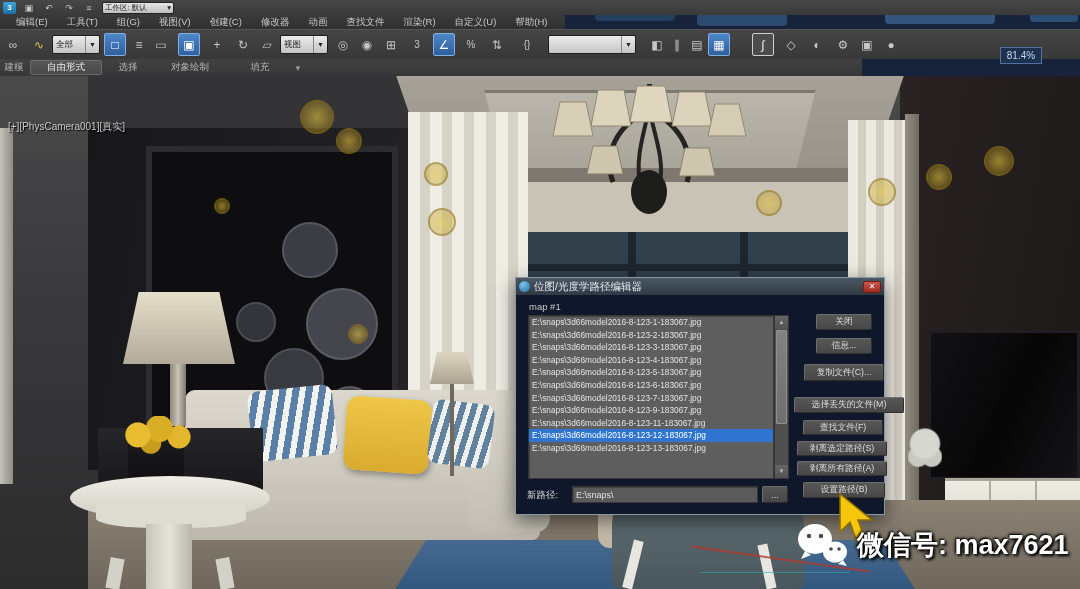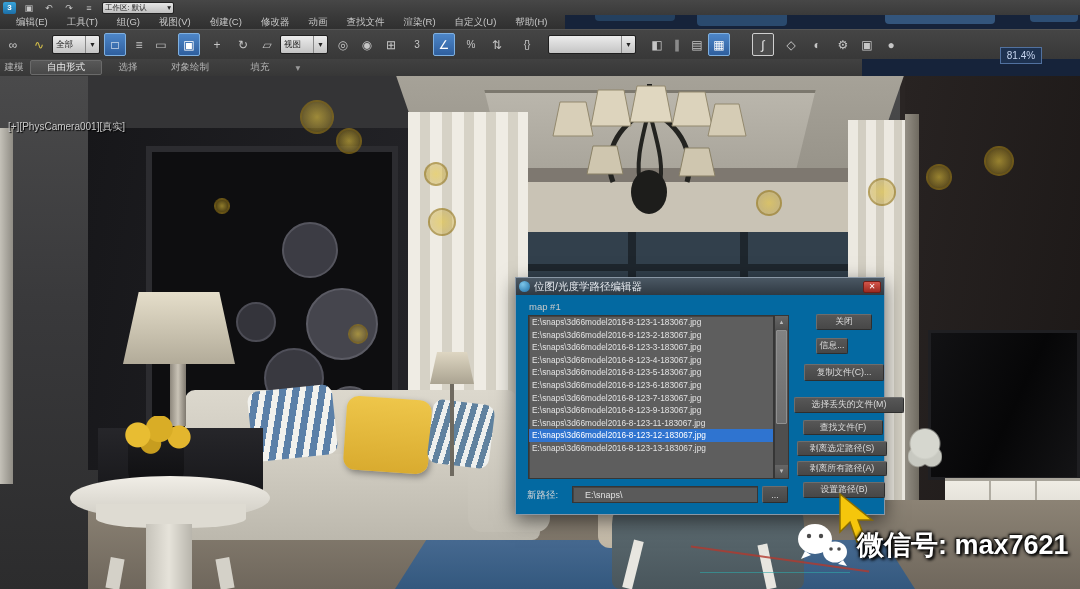--- a/index.html
+++ b/index.html
@@ -32,34 +32,34 @@
   .tab.active{background:linear-gradient(#585858,#484848);border:1px solid #6a6a6a;border-radius:2px;color:#ececec}
 
   .badge{position:absolute;left:1000px;top:47px;width:42px;height:17px;background:#1e3250;border:1px solid #51719f;color:#c6d5ef;font-size:10px;display:flex;align-items:center;justify-content:center;z-index:8}
 
   
   #viewport{position:absolute;left:0;top:76px;width:1080px;height:513px;background:linear-gradient(#4a4a4b,#39393b 45%,#2c2c2d);overflow:hidden}
   .vplabel{position:absolute;left:8px;top:44px;font-size:10px;color:#c9c9c9;z-index:20;text-shadow:1px 1px 1px #000}
   .glare{position:absolute;border-radius:50%;background:radial-gradient(circle,rgba(224,192,60,.62) 0%,rgba(200,165,40,.42) 60%,rgba(160,128,25,.18) 100%);border:2px solid rgba(130,102,18,.45);z-index:15}
 
   
-  #dialog{position:absolute;left:515px;top:277px;width:370px;height:238px;background:#0369a1;border:1px solid #8a97a5;box-shadow:0 6px 18px rgba(0,0,0,.55);z-index:50}
+  #dialog{position:absolute;left:515px;top:277px;width:370px;height:238px;background:#0f172a;border:1px solid #8a97a5;box-shadow:0 6px 18px rgba(0,0,0,.55);z-index:50}
   .dtitle{position:absolute;left:0;top:0;width:100%;height:17px;background:linear-gradient(#4b5864,#2f3942);display:flex;align-items:center;padding:0 3px}
   .dicon{width:11px;height:11px;border-radius:50%;background:radial-gradient(circle at 35% 30%,#7cc4e8,#1d6ea6);margin-right:4px}
   .dtext{font-size:10.5px;color:#e9edf2;flex:1;white-space:nowrap;overflow:hidden}
   .dclose{width:18px;height:12px;background:linear-gradient(#d4554a,#9c2a20);border:1px solid #701d16;border-radius:2px;color:#fff;font-size:8px;line-height:10px;text-align:center}
   .dlabel{position:absolute;left:13px;top:23px;font-size:9.5px;color:#c9c9c9}
   .dlist{position:absolute;left:12px;top:37px;width:246px;height:164px;background:#5e5e5e;border:1px solid #363636;box-shadow:inset 1px 1px 0 #444;overflow:hidden}
   .lrow{height:12.6px;line-height:12.6px;font-size:8.3px;color:#e3e3e3;padding-left:3px;white-space:nowrap;overflow:hidden}
   .lrow.sel{background:#2f74d0;color:#fff}
   .dscroll{position:absolute;left:258px;top:37px;width:15px;height:164px;background:#4f4f4f;border:1px solid #363636}
   .sbtn{position:absolute;left:0;width:13px;height:13px;background:linear-gradient(#666,#525252);color:#bdbdbd;font-size:6px;text-align:center;line-height:13px}
   .sthumb{position:absolute;left:1px;top:14px;width:11px;height:94px;background:linear-gradient(#828282,#6e6e6e);border:1px solid #909090;border-radius:1px}
   .dbtn{position:absolute;background:linear-gradient(#575757,#474747);border:1px solid #6d6d6d;border-bottom-color:#2e2e2e;border-right-color:#2e2e2e;border-radius:2px;color:#dcdcdc;font-size:8.8px;display:flex;align-items:center;justify-content:center;white-space:nowrap}
-  .dfield{position:absolute;left:56px;top:208px;width:186px;height:17px;background:#5a5a5a;border:1px solid #363636;box-shadow:inset 1px 1px 0 #444;color:#e0e0e0;font-size:9px;padding:0 12px;font-family:"Liberation Sans",sans-serif}
+  .dfield{position:absolute;left:56px;top:208px;width:186px;height:17px;background:#5a5a5a;border:1px solid #363636;box-shadow:inset 1px 1px 0 #444;color:#e0e0e0;font-size:9px;padding:0 3px;font-family:"Liberation Sans",sans-serif}
   .dnplabel{position:absolute;left:11px;top:211px;font-size:9.5px;color:#d6d6d6}
 
   
   #watermark{position:absolute;left:795px;top:522px;display:flex;align-items:center;gap:8px;z-index:70}
   #watermark .wm-text{font-size:27px;font-weight:bold;color:#fff;text-shadow:0 0 4px #000,2px 2px 3px #000,-1px -1px 2px #000}
   #cursor{position:absolute;left:836px;top:492px;z-index:60}
 </style>
 </head>
 <body>
 
@@ -277,21 +277,21 @@
       <div class="lrow">E:\snaps\3d66model2016-8-123-13-183067.jpg</div>
     </div>
 
     <div class="dscroll">
       <div class="sbtn" style="top:0">▲</div>
       <div class="sthumb"></div>
       <div class="sbtn" style="bottom:0">▼</div>
     </div>
 
     <div class="dbtn" style="left:300px;top:36px;width:56px;height:16px">关闭</div>
-    <div class="dbtn" style="left:300px;top:60px;width:32px;height:16px">信息...</div>
+    <div class="dbtn" style="left:300px;top:60px;width:56px;height:16px">信息...</div>
     <div class="dbtn" style="left:288px;top:86px;width:80px;height:17px">复制文件(C)...</div>
     <div class="dbtn" style="left:278px;top:119px;width:110px;height:16px">选择丢失的文件(M)</div>
     <div class="dbtn" style="left:287px;top:142px;width:80px;height:15px">查找文件(F)</div>
     <div class="dbtn" style="left:281px;top:163px;width:90px;height:15px">剥离选定路径(S)</div>
     <div class="dbtn" style="left:281px;top:183px;width:90px;height:15px">剥离所有路径(A)</div>
     <div class="dbtn" style="left:287px;top:204px;width:82px;height:16px">设置路径(B)</div>
 
     <div class="dnplabel">新路径:</div>
     <input class="dfield" value="E:\snaps\" style="">
     <div class="dbtn" style="left:246px;top:208px;width:26px;height:17px">...</div>

